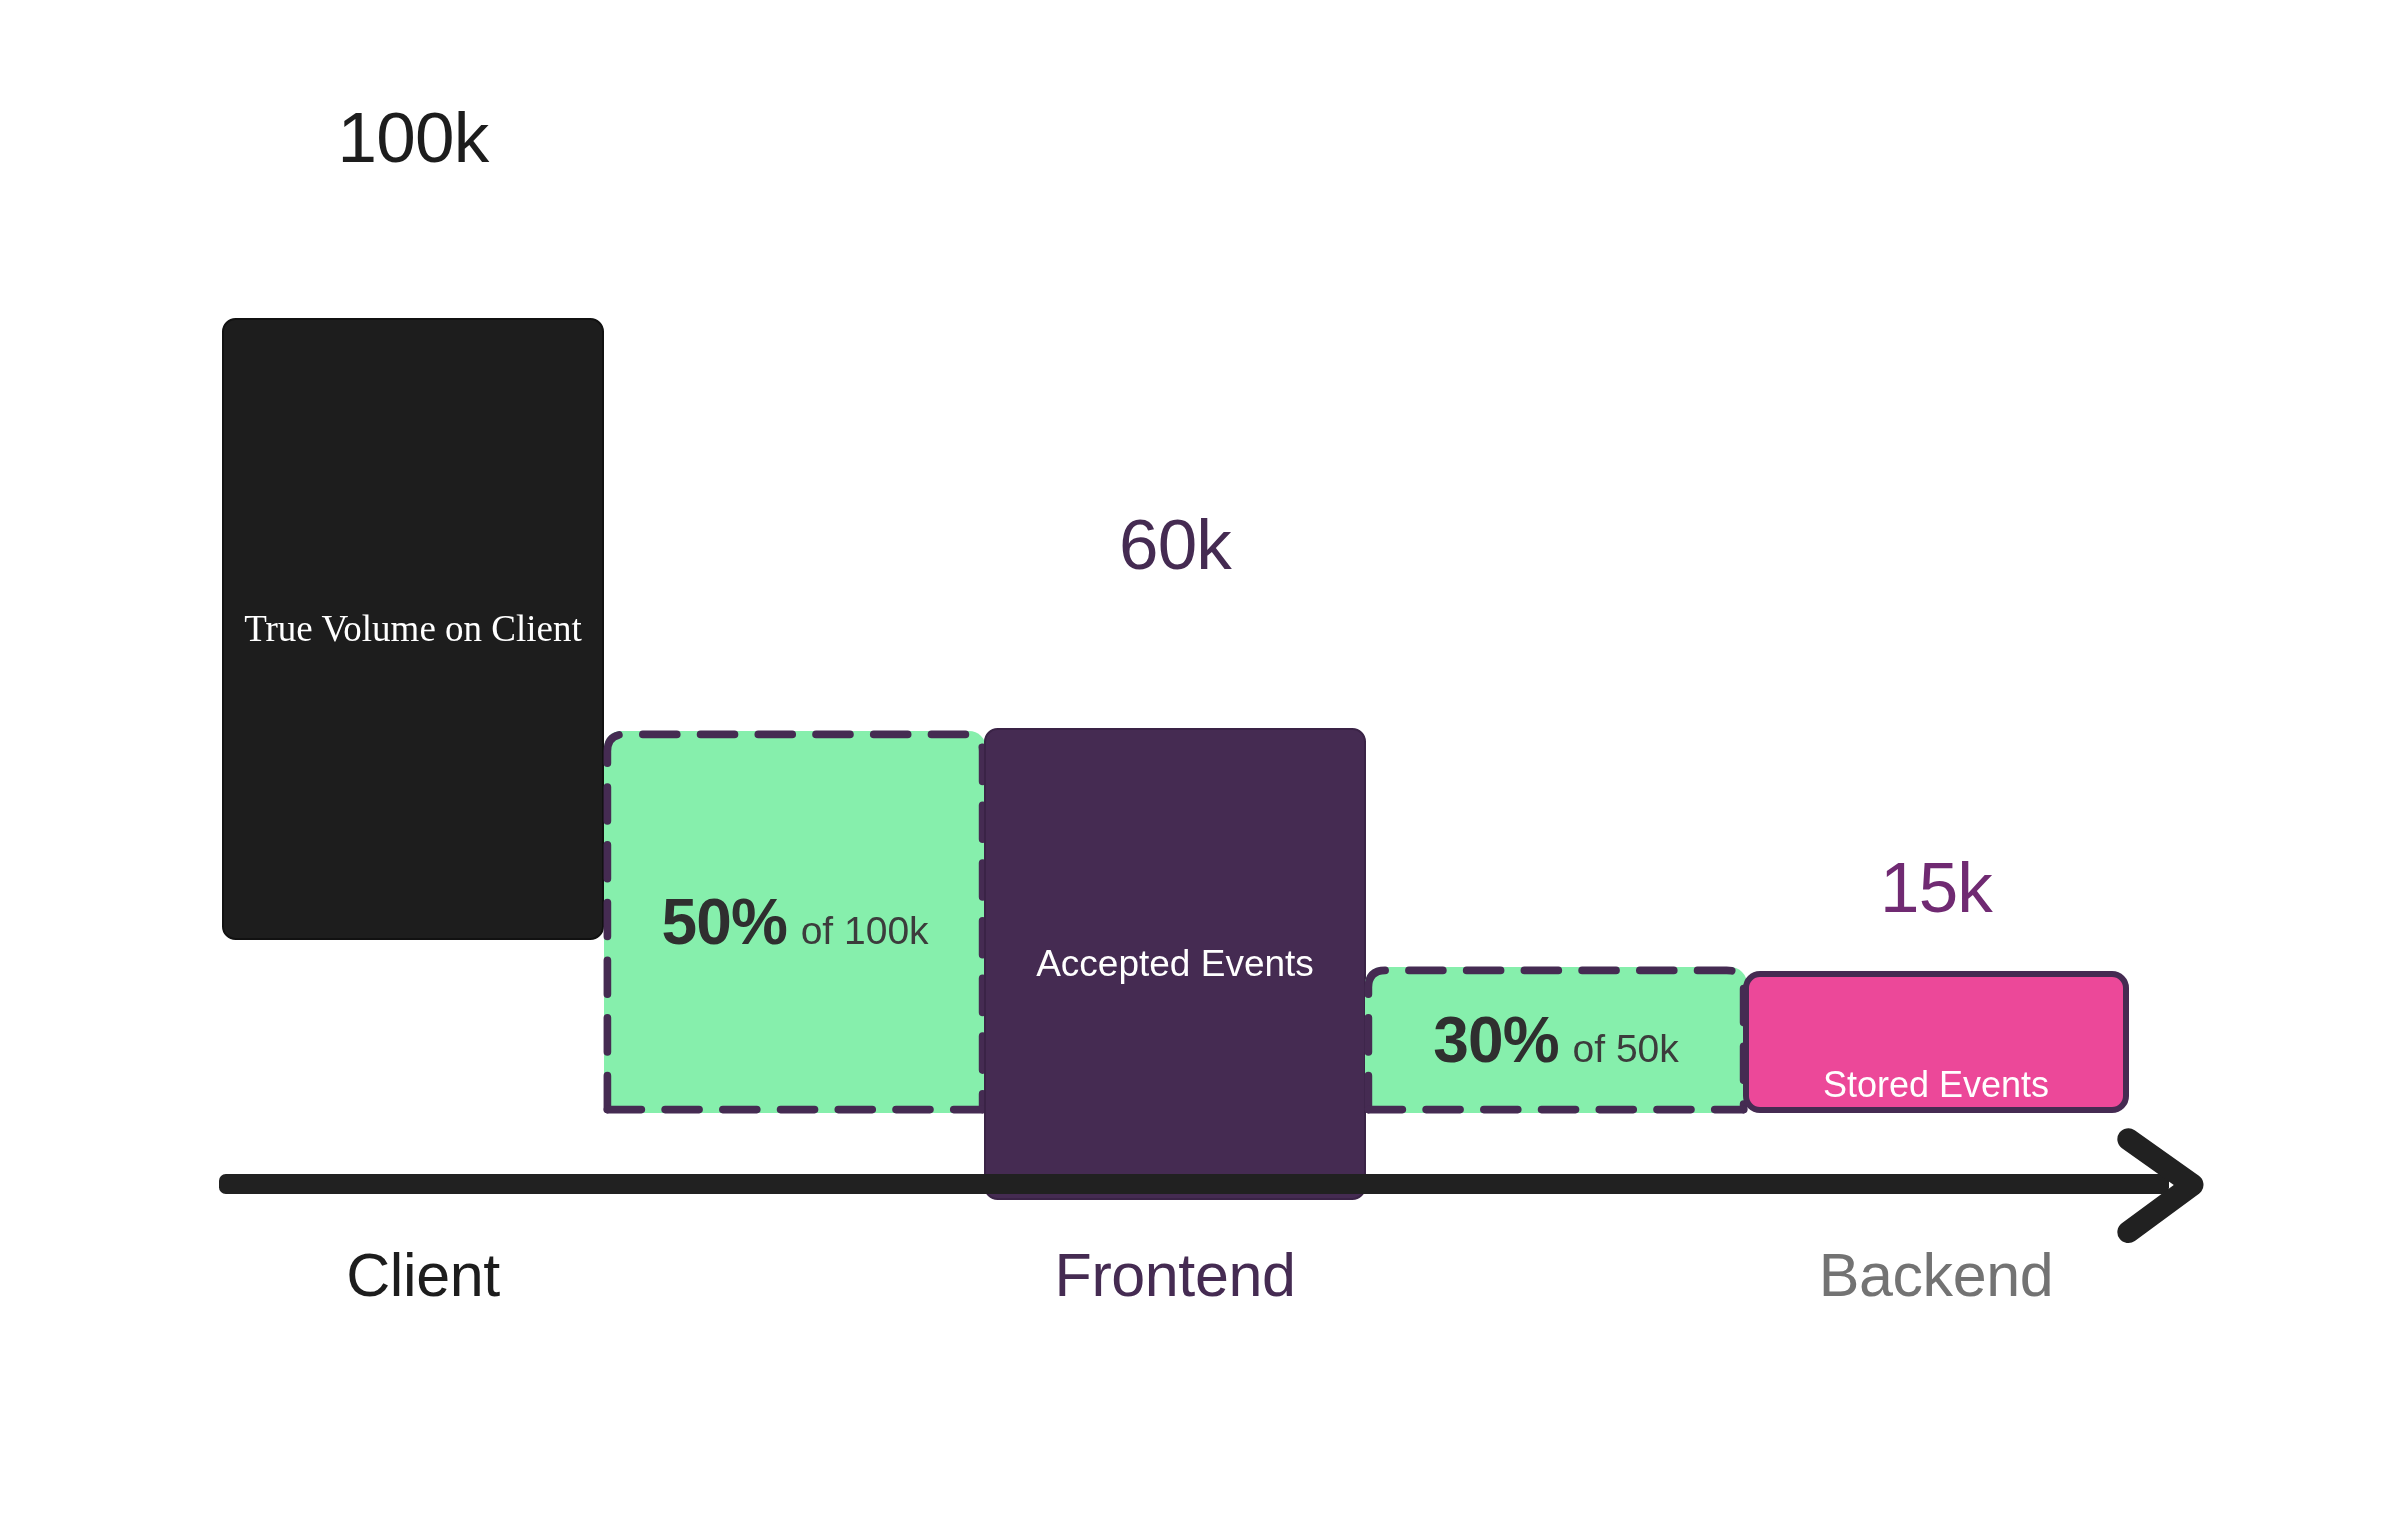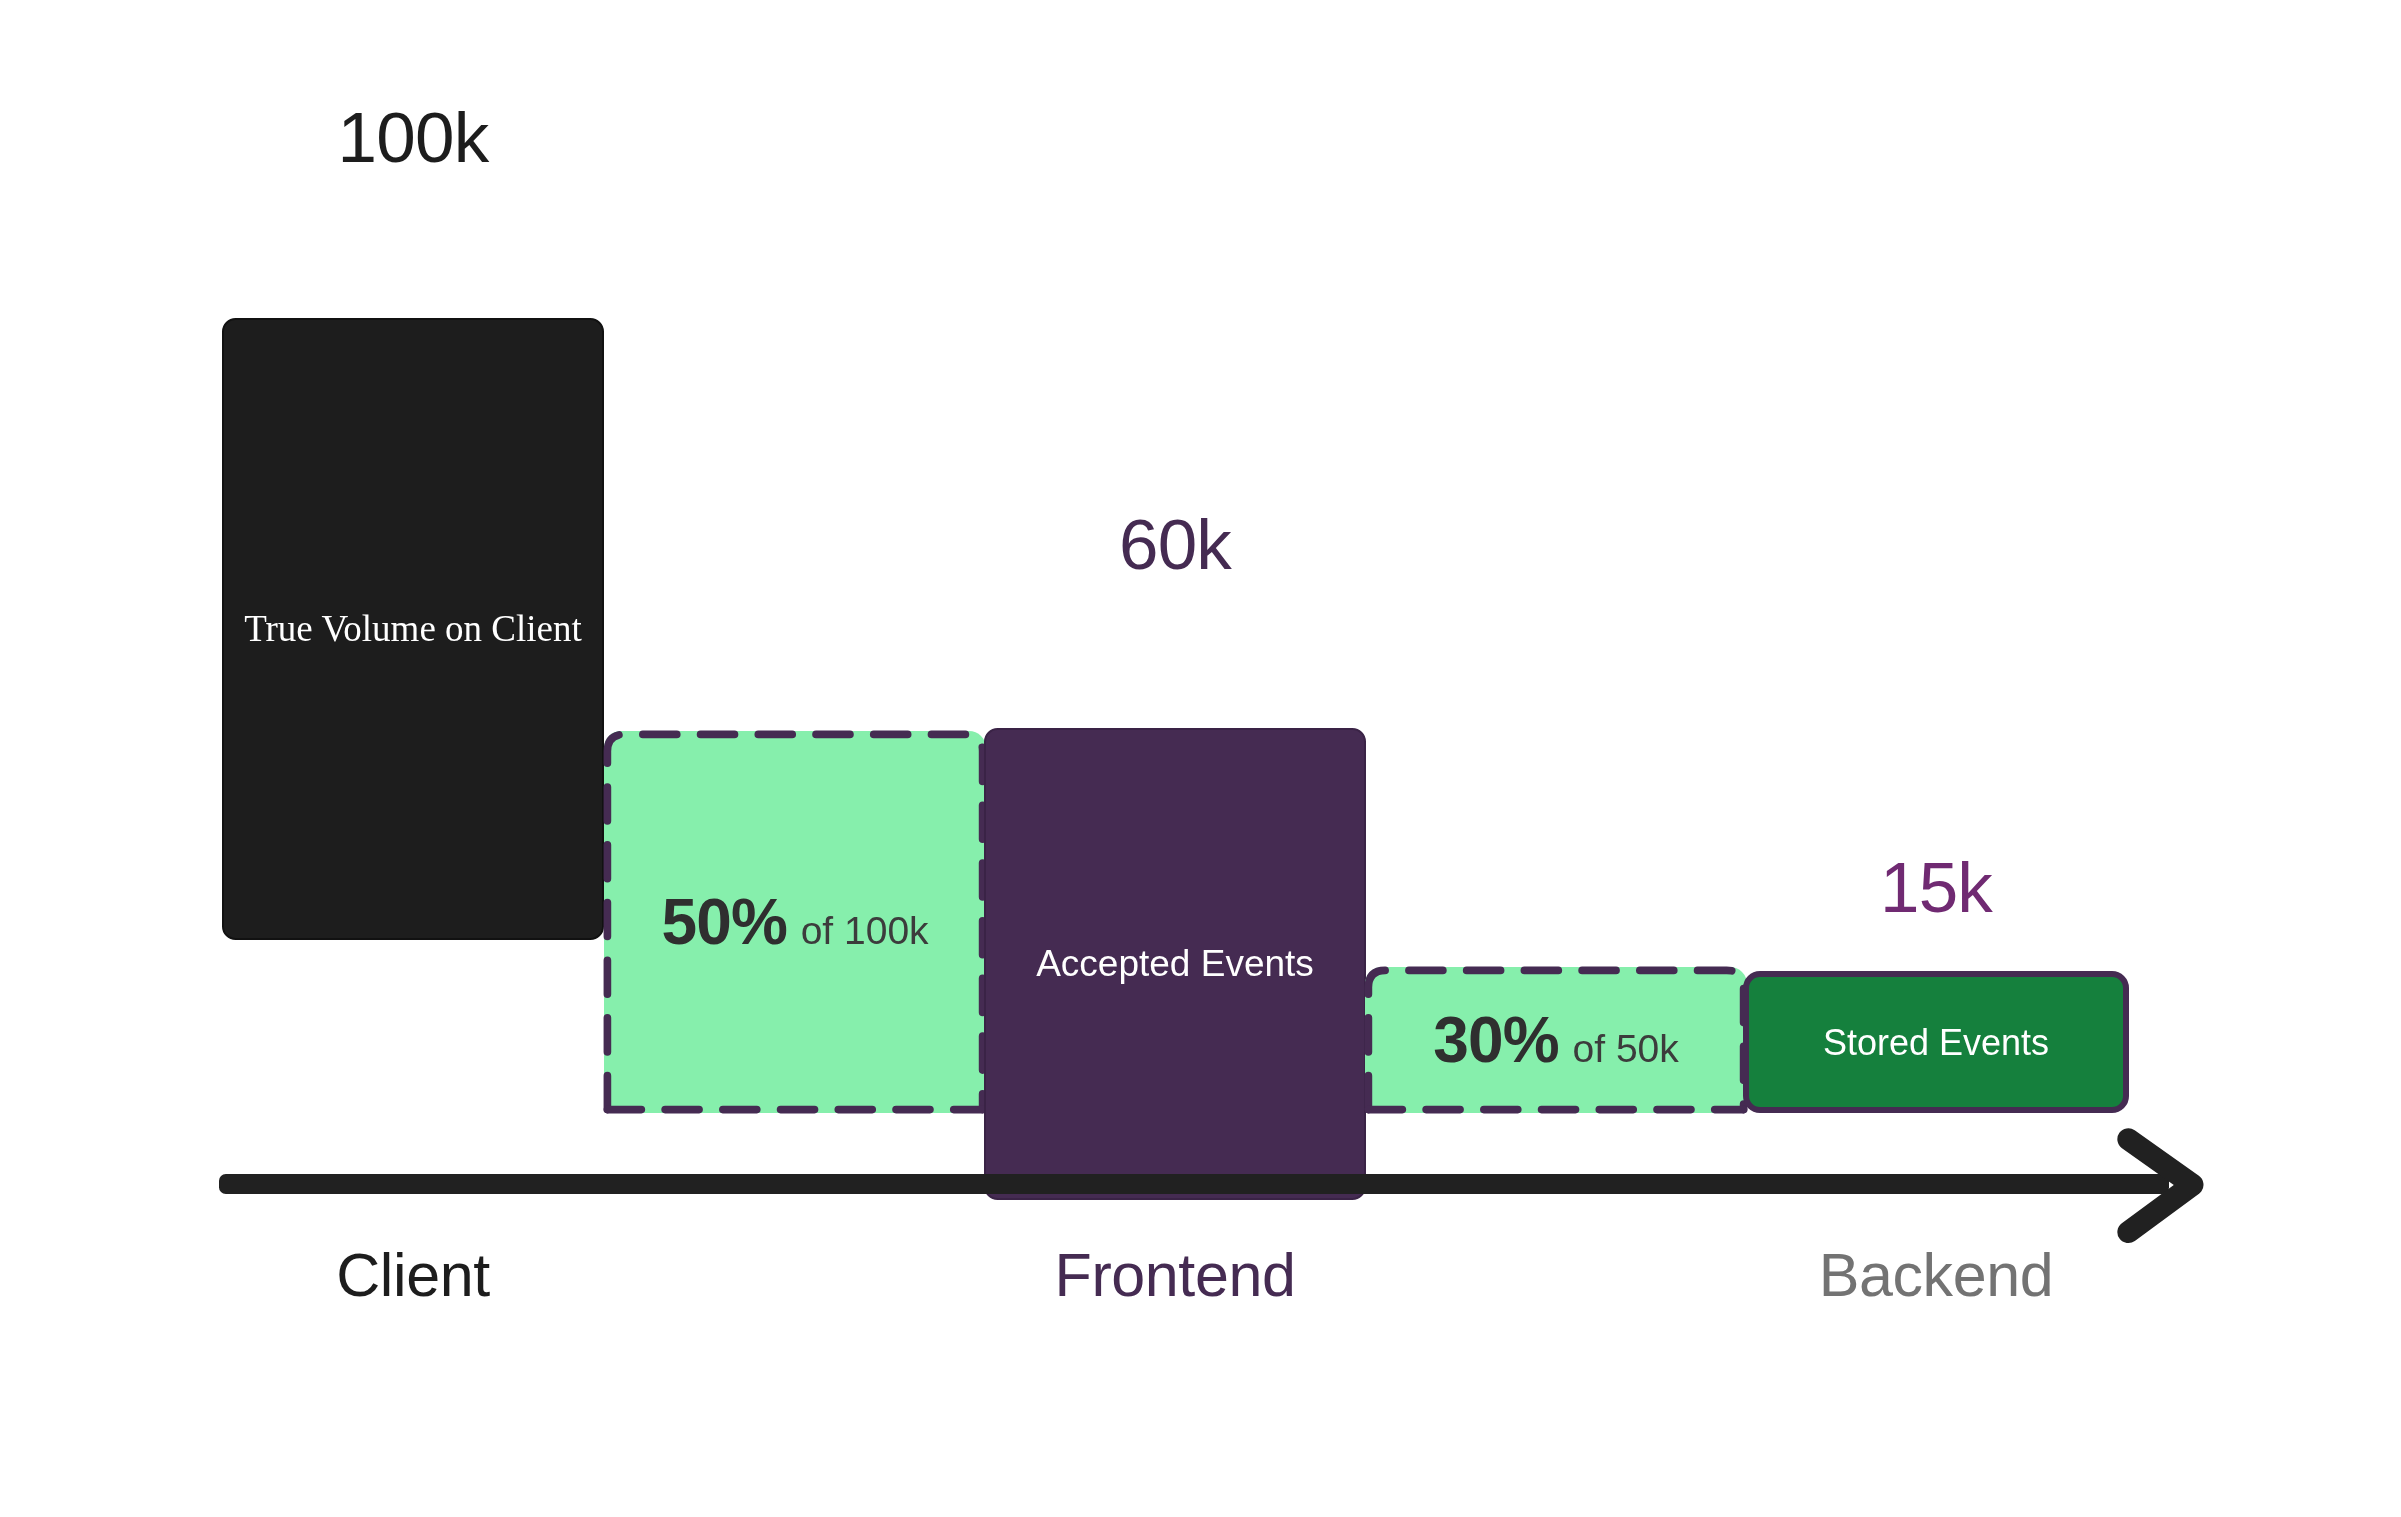--- a/index.html
+++ b/index.html
@@ -48,23 +48,24 @@
   }
   .bar-client{
     background:#1D1D1D;
     border:2.5px solid #111111;
   }
   .bar-frontend{
     background:#452B52;
     border:2.5px solid #3A2346;
   }
   .bar-backend{
-    background:#15803d;
+    background:#ec4899;
     border:6.8px solid #452B52;
     border-radius:17px;
+    align-items:flex-end;
   }
   .bar-client .bar-label{ align-self:center; }
 
   
   .dashed-box{
     position:absolute;
     box-sizing:border-box;
     background:#86efac;
     border-radius:17px;
     display:flex;
@@ -167,20 +168,20 @@
   <div class="bar bar-backend" style="left:1743px; top:971px; width:386px; height:142px;">
     <span class="bar-label" style="font-size:36px; line-height:1.25;">Stored Events</span>
   </div>
 
   <div class="axis-line" style="left:219px; top:1174px; width:1950px; height:20.4px;"></div>
 
   <svg class="axis-arrow" style="left:2111px; top:1124px; width:136px; height:125px;" viewBox="0 0 160 148">
     <path d="M 20 18 L 96 72 L 20 128" fill="none" stroke="#212121" stroke-width="26" stroke-linecap="round" stroke-linejoin="round"></path>
   </svg>
 
-  <div class="axis-label axis-client" style="left:222px; top:1245px; width:382px;">Client</div>
+  <div class="axis-label axis-client" style="left:232px; top:1245px; width:382px;">Client</div>
 
   <div class="axis-label axis-frontend" style="left:984px; top:1245px; width:382px;">Frontend</div>
 
   <div class="axis-label axis-backend" style="left:1743px; top:1245px; width:386px;">Backend</div>
 
 </div>
 
 
 </body></html>

